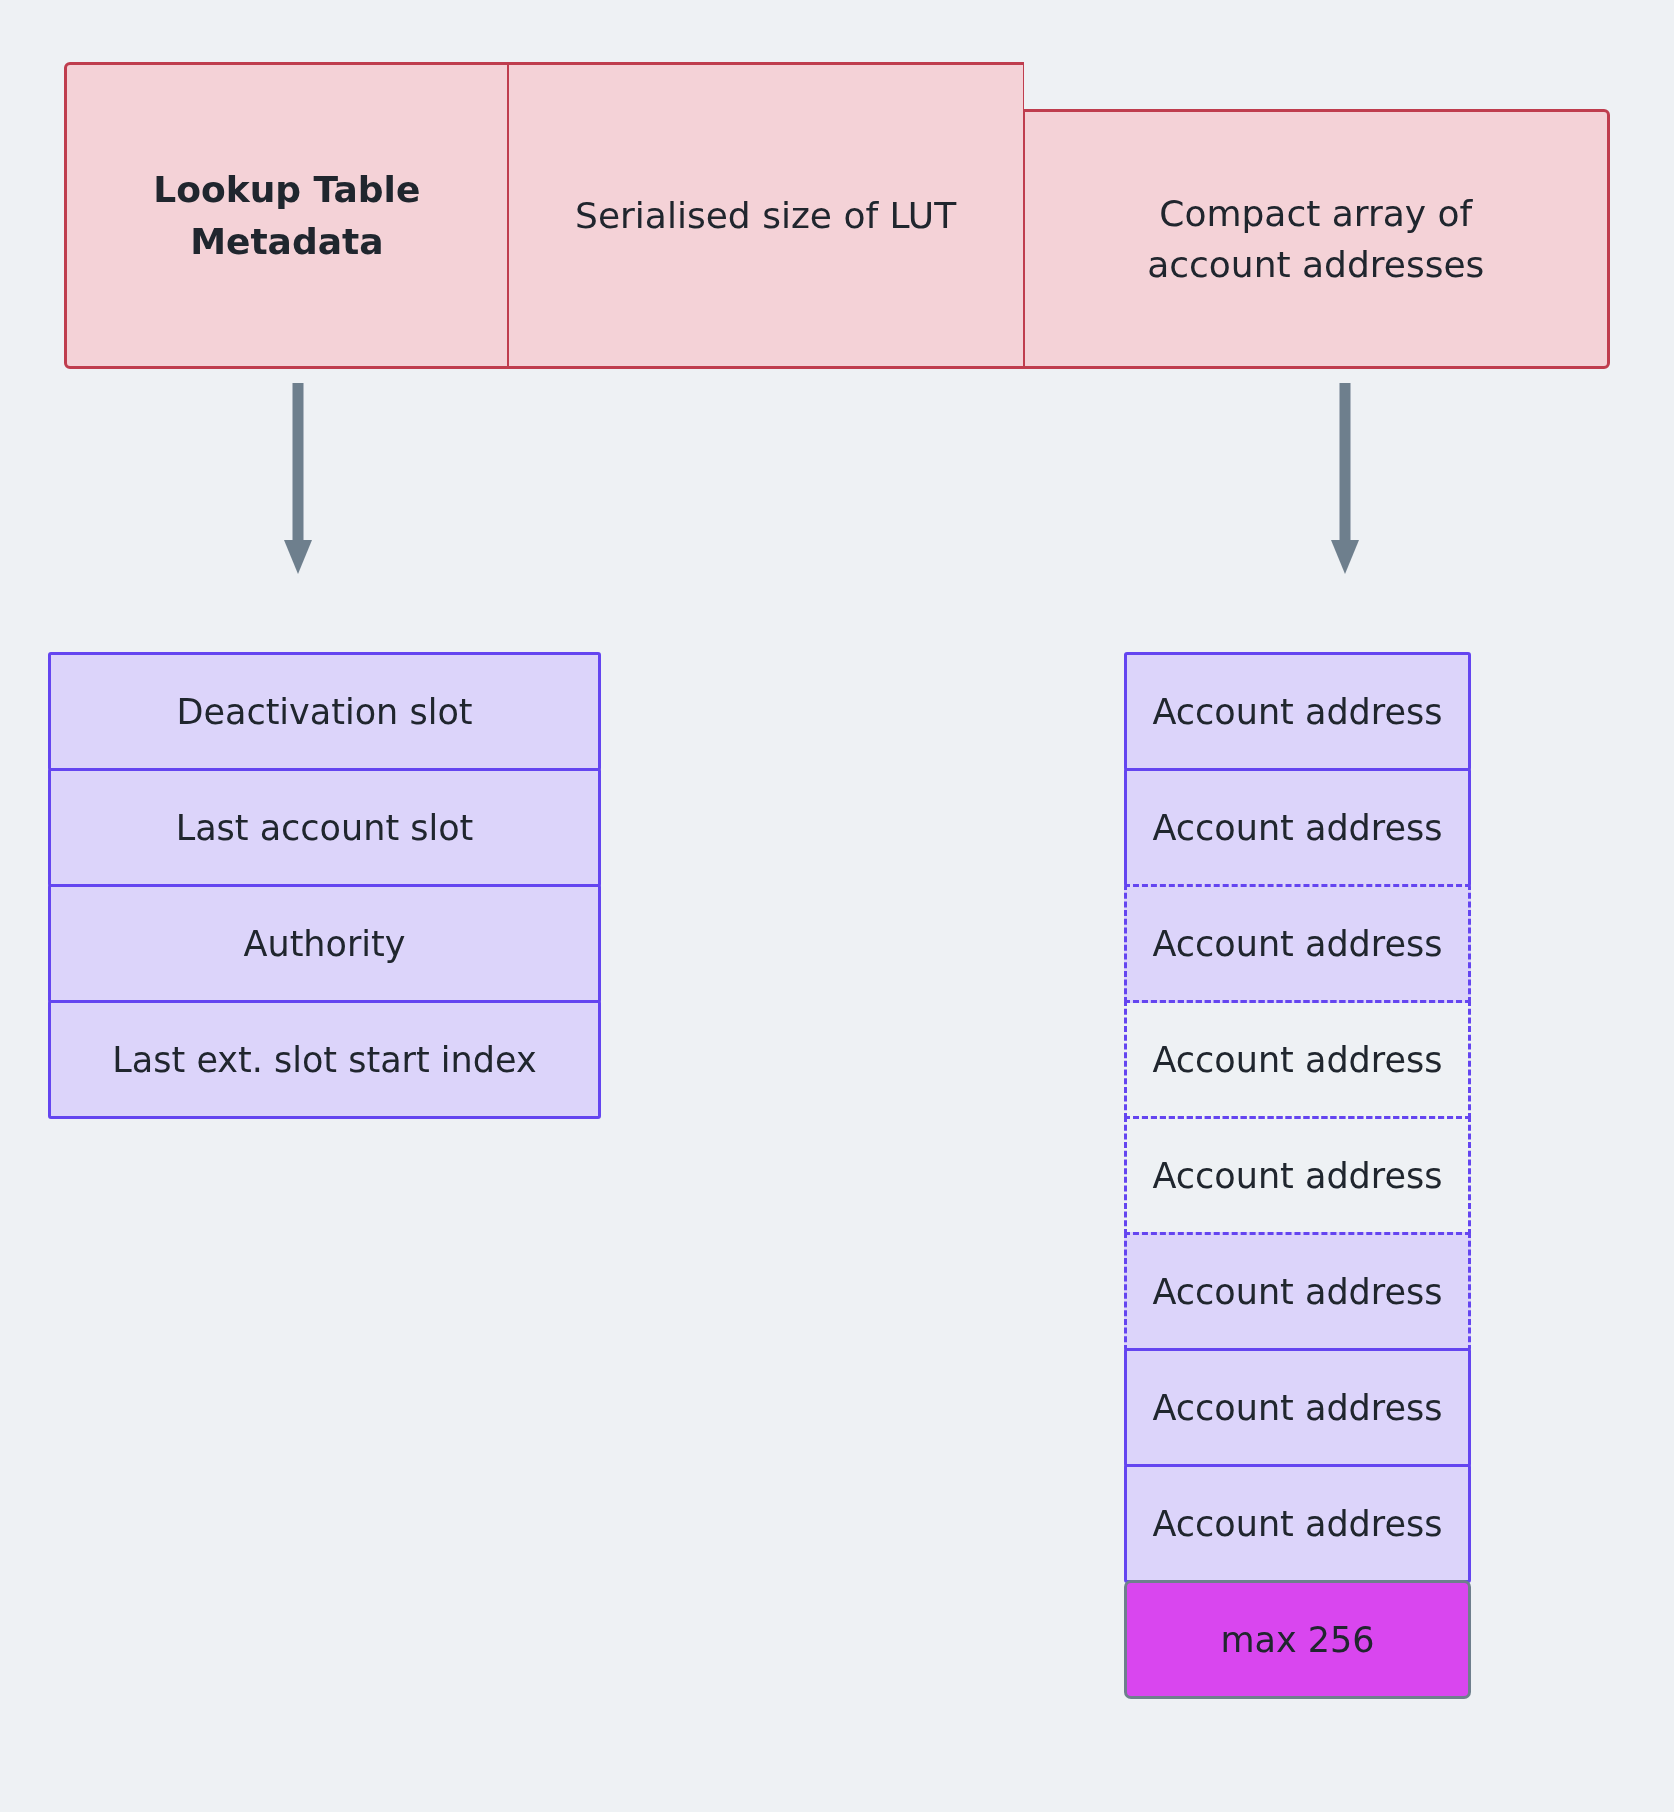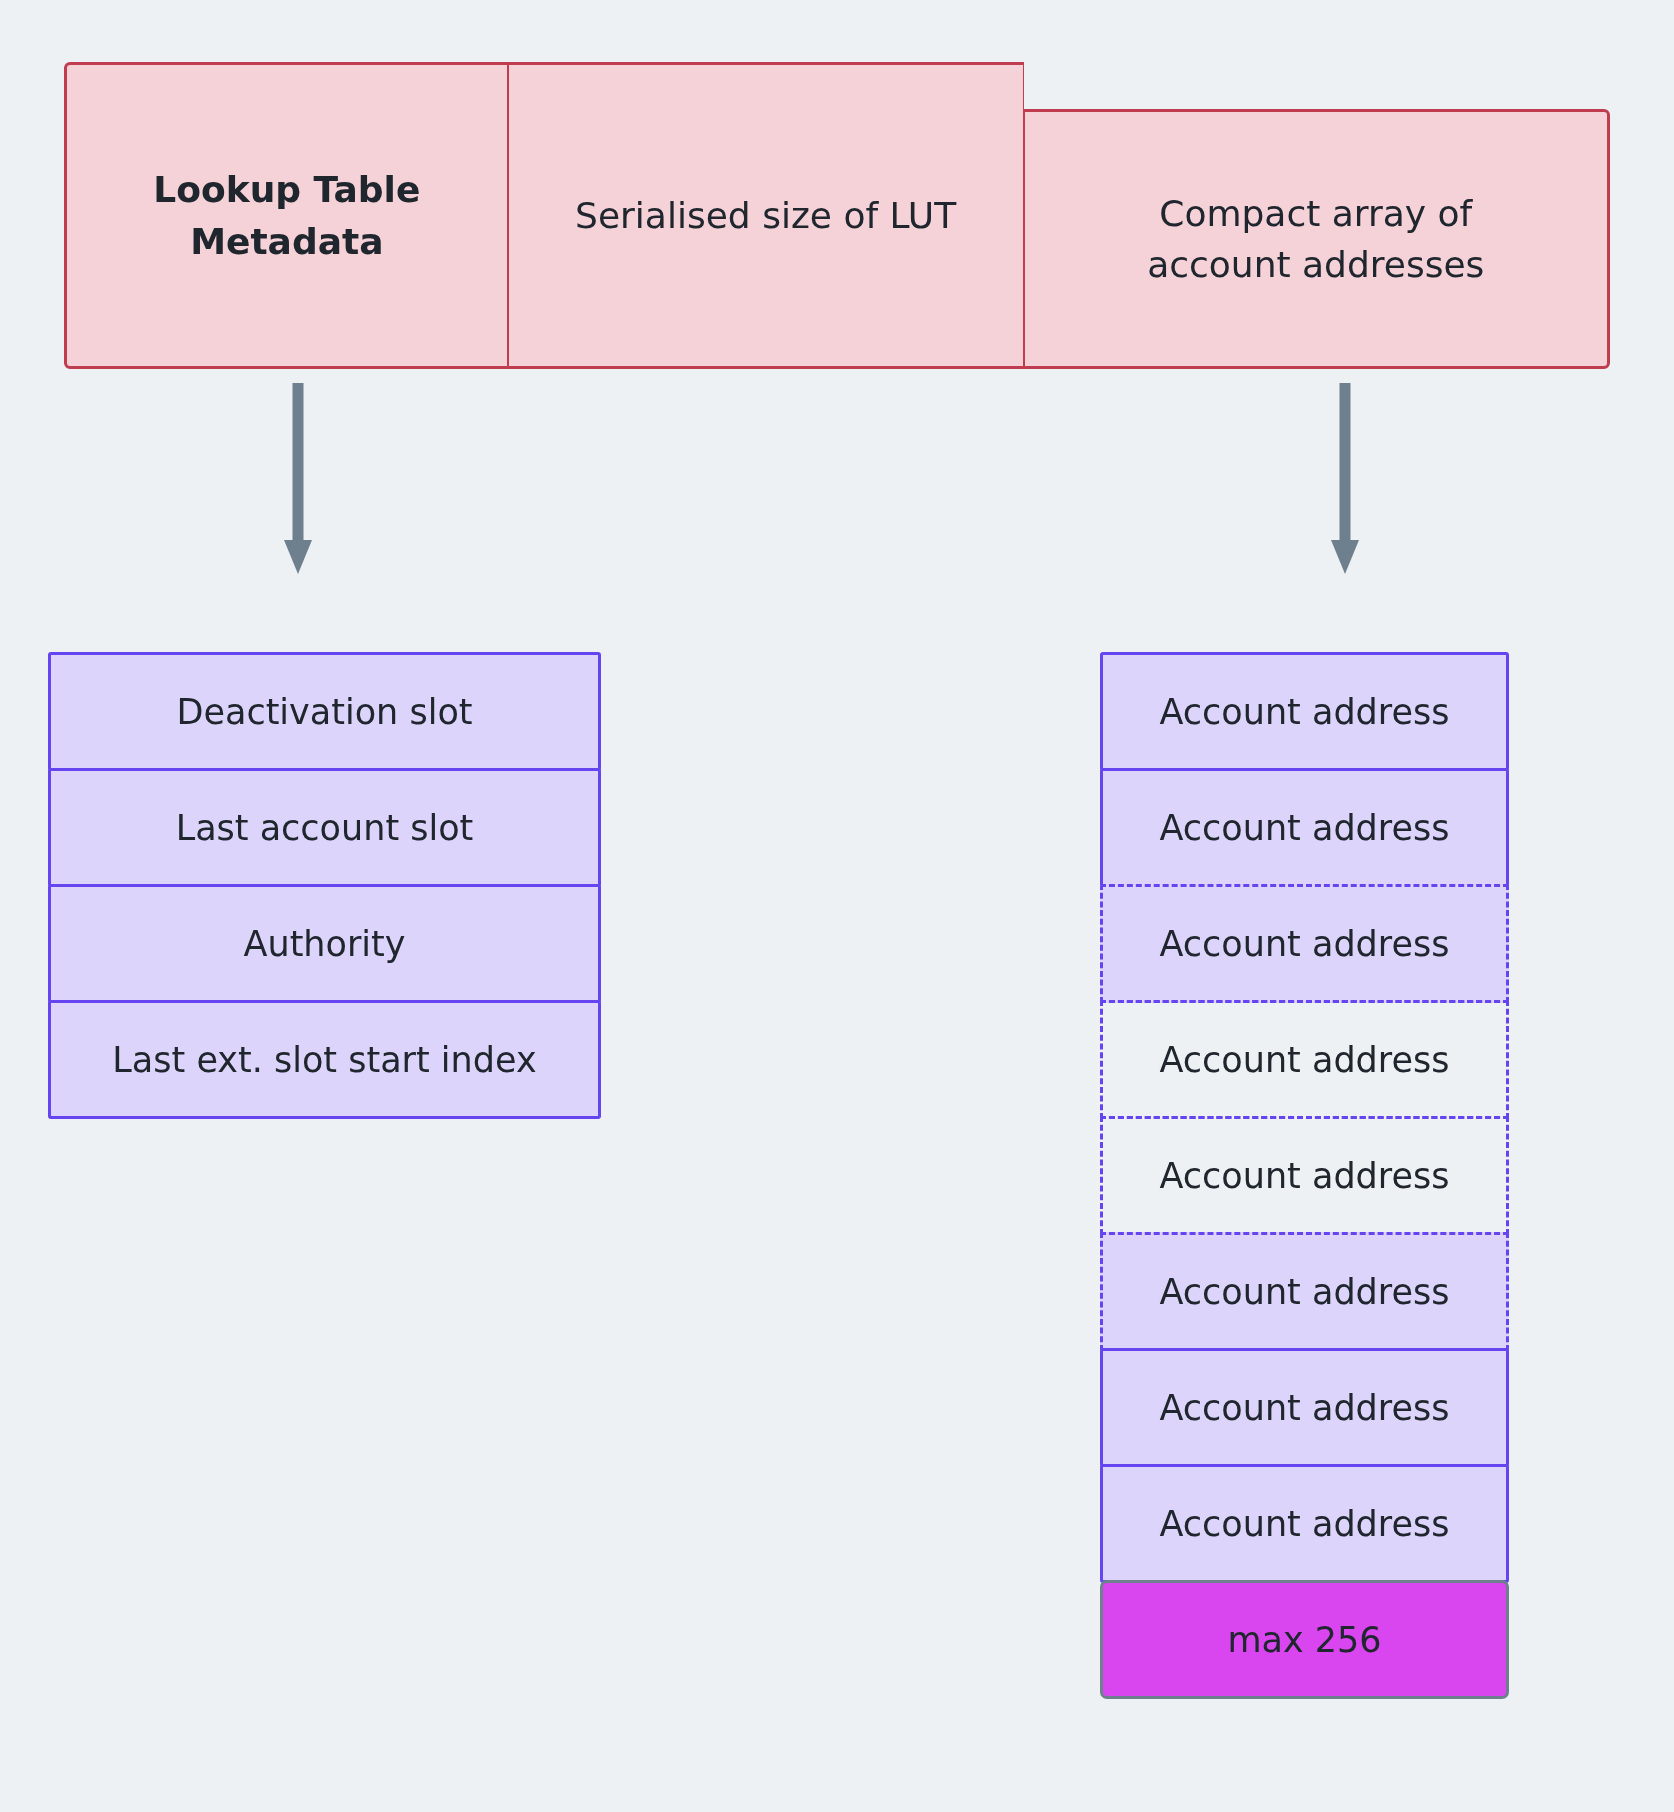--- a/index.html
+++ b/index.html
@@ -56,21 +56,21 @@
   #arrow-left  { left: 278px; top: 383px; height: 200px; }
   #arrow-right { left: 1325px; top: 383px; height: 200px; }
 
   
   .stack {
     position: absolute;
     display: flex;
     flex-direction: column;
   }
   #metadata-stack  { left: 48px;  top: 652px; width: 553px; }
-  #addresses-stack { left: 1100px; top: 652px; width: 409px; }
+  #addresses-stack { left: 1124px; top: 652px; width: 347px; }
 
   .cell {
     box-sizing: border-box;
     height: 119px;
     display: flex;
     align-items: center;
     justify-content: center;
     text-align: center;
     color: #20262e;
     font-size: 35px;

